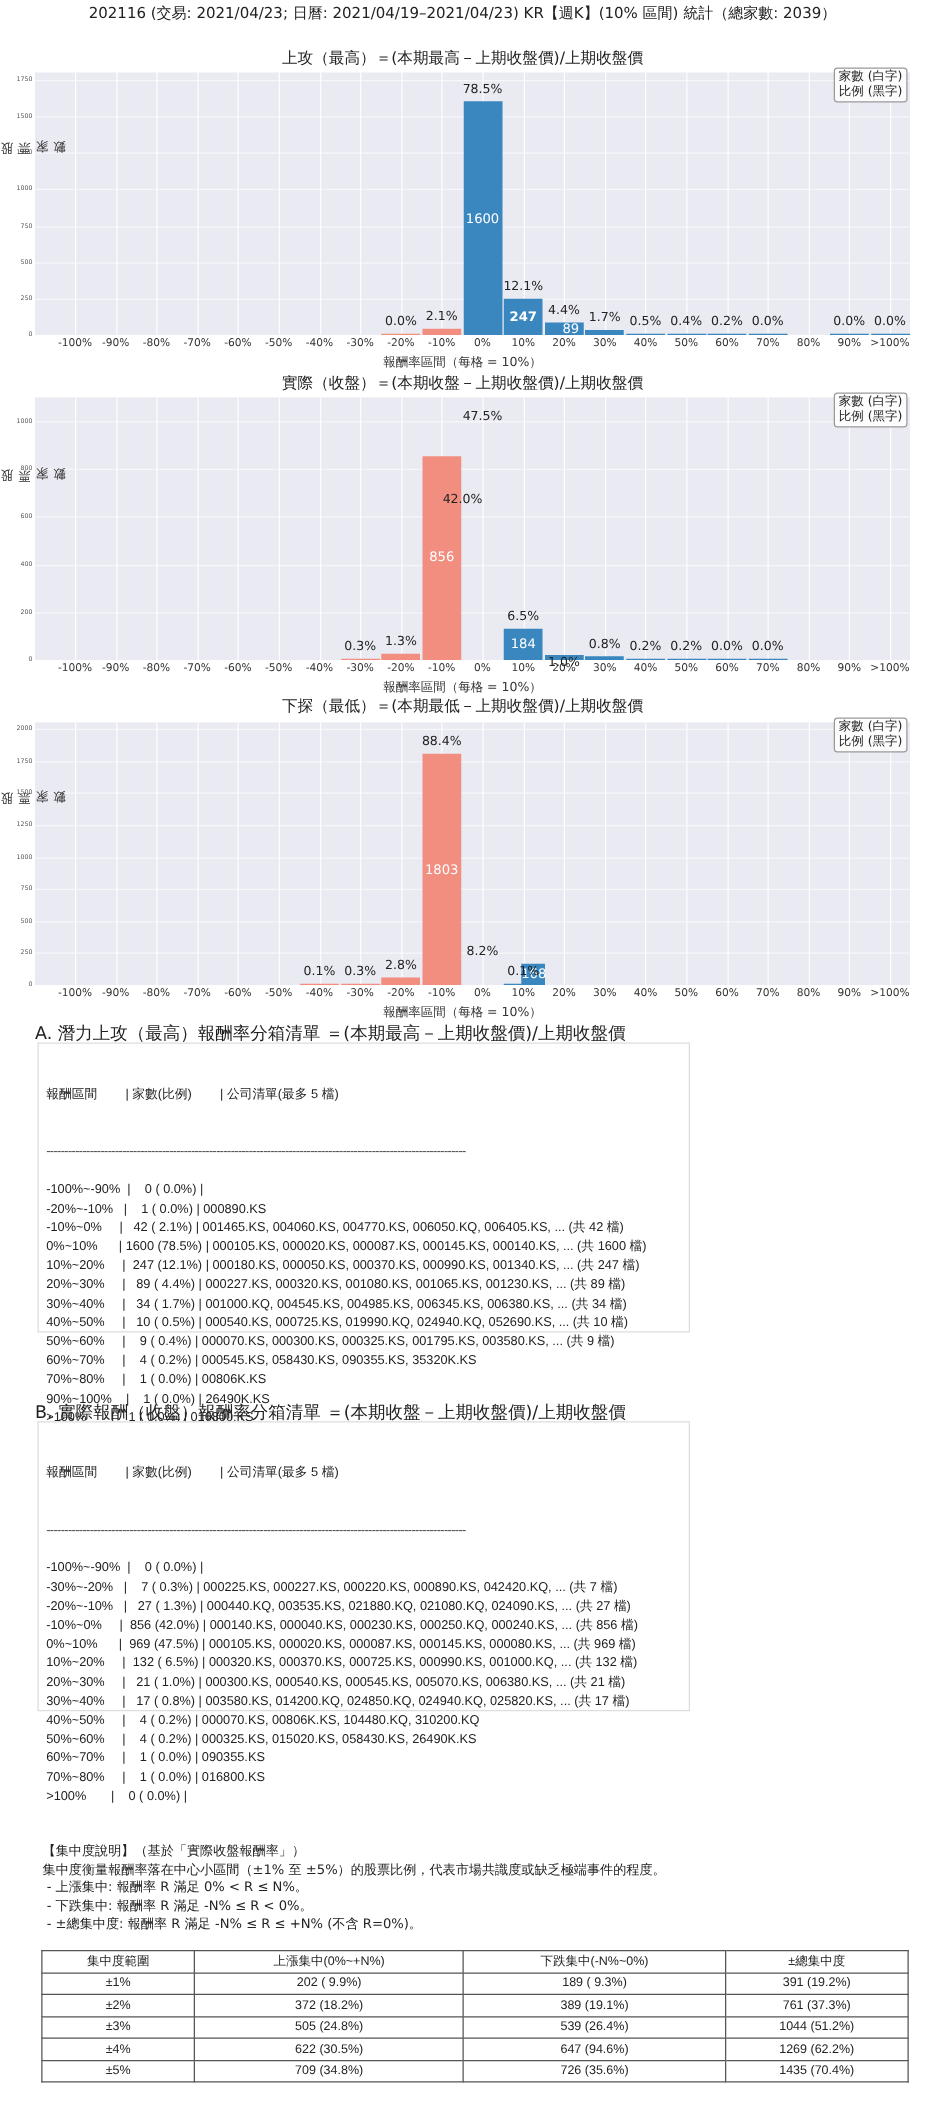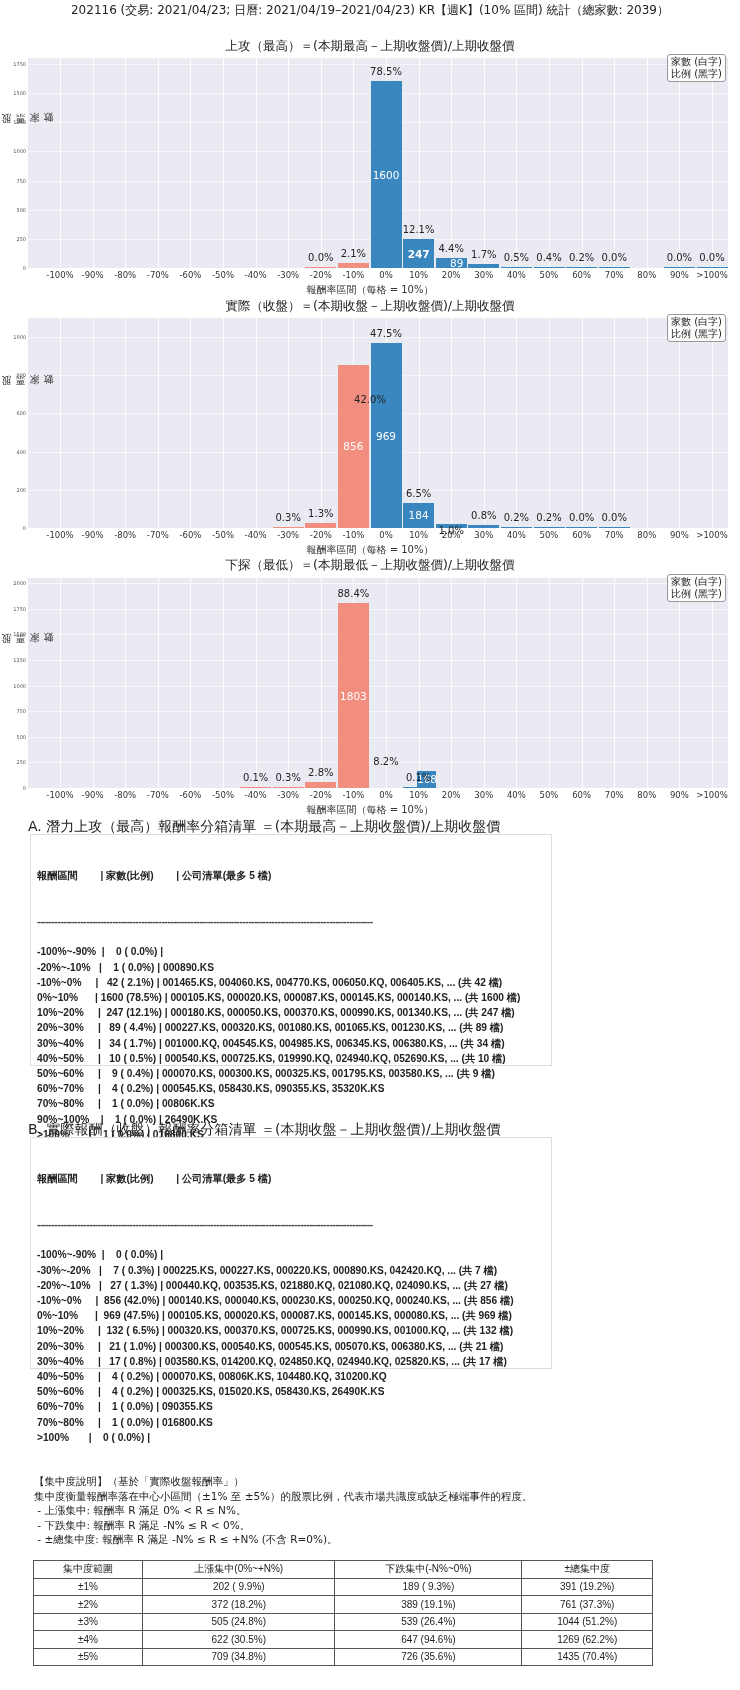--- a/index.html
+++ b/index.html
@@ -14,24 +14,24 @@
   .ylabel { position: absolute; left: 0px; font-size: 10px; color: #333; writing-mode: vertical-rl; transform: rotate(180deg); letter-spacing: 1px; }
   .xtick { position: absolute; font-size: 8.5px; color: #333; transform: translateX(-50%); white-space: nowrap; }
   .xlabel { position: absolute; left: 0; width: 740px; text-align: center; font-size: 10px; color: #333; }
   .bar { position: absolute; bottom: 0; }
   .bar.neg { background: #f28e7f; }
   .bar.pos { background: #3a86bf; }
   .bar-count { position: absolute; left: 0; right: 0; text-align: center; color: #ffffff; font-size: 10.5px; transform: translateY(-50%); white-space: nowrap; }
   .bar-pct { position: absolute; text-align: center; font-size: 10px; color: #222; transform: translateX(-50%); white-space: nowrap; }
   .legend { position: absolute; right: 14px; top: 4px; background: rgba(255,255,255,0.85); border: 1px solid #999; border-radius: 3px; padding: 1px 3px; font-size: 10px; line-height: 12px; color: #222; }
   .section-title { position: absolute; left: 28px; font-size: 14px; color: #222; }
-  .listbox { position: absolute; left: 30px; width: 522px; border: 1px solid #ddd; background: #fff; padding: 3px 6px; font-size: 10.2px; line-height: 15.2px; color: #222; white-space: pre; font-family: "Liberation Sans", "DejaVu Sans", sans-serif; font-weight: bold; }
+  .listbox { position: absolute; left: 30px; width: 522px; border: 1px solid #ddd; background: #fff; padding: 3px 6px; font-size: 10.2px; line-height: 15.2px; color: #222; white-space: pre; font-family: "Liberation Sans", "DejaVu Sans", sans-serif; }
   .listbox .dashes { color: #444; letter-spacing: -0.5px; overflow: hidden; }
   .conc-text { position: absolute; left: 34px; top: 1474px; font-size: 10.5px; line-height: 14.5px; color: #222; white-space: pre; }
-  table.conc { position: absolute; left: 33px; top: 1560px; width: 620px; border-collapse: collapse; font-size: 10px; color: #222; font-family: "Liberation Sans", "DejaVu Sans", sans-serif; }
+  table.conc { position: absolute; left: 33px; top: 1560px; width: 694px; border-collapse: collapse; font-size: 10px; color: #222; font-family: "Liberation Sans", "DejaVu Sans", sans-serif; }
   table.conc th, table.conc td { border: 1px solid #555; text-align: center; height: 17.5px; font-weight: normal; }
 </style>
 </head>
 <body>
 
 <div class="main-title">202116 (交易: 2021/04/23; 日曆: 2021/04/19–2021/04/23) KR【週K】(10% 區間) 統計（總家數: 2039）</div>
 
 <div class="chart" style="top:0px;">
   <div class="chart-title" style="top:38px;">上攻（最高）＝(本期最高－上期收盤價)/上期收盤價</div>
   <div class="plot" style="top:58px; height:210px;">
@@ -160,23 +160,20 @@
       <div class="hgrid" style="top: 171.818px;"></div>
       <div class="hgrid" style="top: 133.636px;"></div>
       <div class="hgrid" style="top: 95.4545px;"></div>
       <div class="hgrid" style="top: 57.2727px;"></div>
       <div class="hgrid" style="top: 19.0909px;"></div>
       <div class="bar neg" style="left: 244.7px; width: 31px; height: 1.5px; background: rgb(242, 142, 127);"></div>
       <div class="bar neg" style="left: 277.3px; width: 31px; height: 5.15455px; background: rgb(242, 142, 127);"></div>
       <div class="bar neg" style="left: 309.9px; width: 31px; height: 163.418px; background: rgb(242, 142, 127);">
         <div class="bar-count" style="top: 81.7091px;">856</div>
       </div>
-      <div class="bar pos" style="left: 342.5px; width: 31px; height: 184.991px; background: rgb(58, 134, 191);">
-        <div class="bar-count" style="top: 92.4955px;">969</div>
-      </div>
       <div class="bar pos" style="left: 375.1px; width: 31px; height: 25.2px; background: rgb(58, 134, 191);">
         <div class="bar-count" style="top: 12.6px;">184</div>
       </div>
       <div class="bar pos" style="left: 407.7px; width: 31px; height: 4.00909px; background: rgb(58, 134, 191);"></div>
       <div class="bar pos" style="left: 440.3px; width: 31px; height: 3.24545px; background: rgb(58, 134, 191);"></div>
       <div class="bar pos" style="left: 472.9px; width: 31px; height: 1.5px; background: rgb(58, 134, 191);"></div>
       <div class="bar pos" style="left: 505.5px; width: 31px; height: 1.5px; background: rgb(58, 134, 191);"></div>
       <div class="bar pos" style="left: 538.1px; width: 31px; height: 1.5px; background: rgb(58, 134, 191);"></div>
       <div class="bar pos" style="left: 570.7px; width: 31px; height: 1.5px; background: rgb(58, 134, 191);"></div>
     </div>

